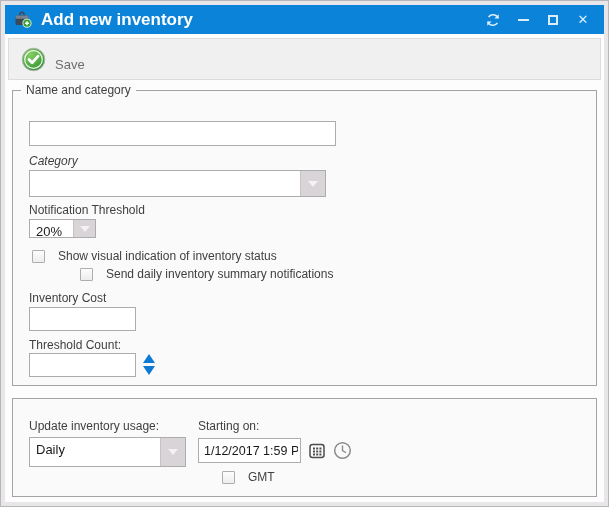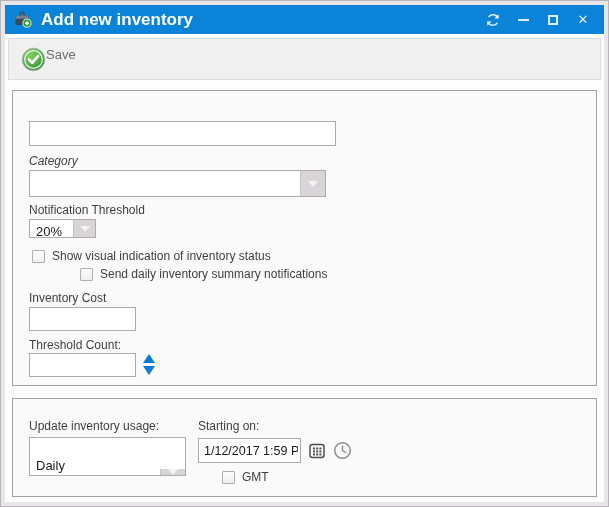--- a/index.html
+++ b/index.html
@@ -27,21 +27,21 @@
 
   
   .body-area{height:468px;background:#fdfdfd;position:relative;}
 
   
   .toolbar{
     position:absolute;left:3px;right:3px;top:4px;height:42px;
     background:#f1f0f1;border:1px solid #dcdcdc;
     display:flex;align-items:center;
   }
-  .save-btn{display:flex;align-items:flex-start;margin-left:10px;padding:2px 10px 2px 2px;cursor:default;}
+  .save-btn{display:flex;align-items:flex-end;gap:9px;margin-left:10px;padding:2px 10px 2px 2px;cursor:default;}
   .save-label{color:#6d6d6d;font-size:13px;}
 
   
   .groupbox{
     position:absolute;left:5px;right:5px;
     border:1px solid #a5a2a5;
     background:#fafafa;
   }
   .gb1{top:56px;height:296px;}
   .gb2{top:364px;height:99px;}
@@ -60,21 +60,21 @@
   
   .combo{position:absolute;display:flex;border:1px solid #acacac;background:#ffffff;}
   .combo-text{flex:1;font-size:13px;color:#1a1a1a;padding:4px 2px 2px 6px;overflow:hidden;white-space:nowrap;}
   .combo-btn{
     width:25px;background:#d8d4d8;display:flex;align-items:center;justify-content:center;
     border-left:1px solid #c6c2c6;cursor:default;
   }
   .combo-arrow{width:0;height:0;border-left:5px solid transparent;border-right:5px solid transparent;border-top:6px solid #f4f2f4;}
 
   
-  .cb-row{position:absolute;display:flex;align-items:center;gap:7px;}
+  .cb-row{position:absolute;display:flex;align-items:center;gap:13px;}
   .cb-box{
     width:13px;height:13px;border:1px solid #b0adb0;border-radius:1px;
     background:linear-gradient(#fdfdfd,#eeedee);flex:0 0 auto;
   }
   .cb-label{font-size:12px;color:#3f3f3f;white-space:nowrap;}
 
   
   .spinner{position:absolute;display:flex;flex-direction:column;gap:3px;align-items:center;cursor:default;}
   .spin-up{width:0;height:0;border-left:6px solid transparent;border-right:6px solid transparent;border-bottom:9px solid #0d7bd6;}
   .spin-down{width:0;height:0;border-left:6px solid transparent;border-right:6px solid transparent;border-top:9px solid #0d7bd6;}
@@ -133,20 +133,21 @@
             <circle cx="12.5" cy="12.5" r="11.3" fill="url(#gSave)" stroke="#b5b5b5" stroke-width="1"></circle>
             <circle cx="12.5" cy="12.5" r="8.8" fill="none" stroke="#ffffff" stroke-width="1.2" opacity="0.9"></circle>
             <path d="M8 12.6 l3.1 3.1 l6-6.6" stroke="#ffffff" stroke-width="2.8" fill="none" stroke-linecap="round" stroke-linejoin="round"></path>
           </svg>
         </span>
         <span class="save-label">Save</span>
       </div>
     </div>
 
     <fieldset class="groupbox gb1">
+      <span class="legend">Name and category</span>
 
       <input class="txt-input" style="left: 16px; top: 30px; width: 307px; height: 25px;" type="text" value="">
 
       <span class="f-label" style="left:16px;top:63px;font-style:italic;">Category</span>
       <div class="combo" style="left:16px;top:79px;width:297px;height:27px;">
         <span class="combo-text"></span>
         <span class="combo-btn">
           <i class="combo-arrow"></i>
         </span>
       </div>
@@ -175,21 +176,21 @@
       <input class="txt-input" style="left: 16px; top: 262px; width: 107px; height: 24px;" type="text" value="">
       <div class="spinner" style="left:130px;top:263px;">
         <span class="spin-up"></span>
         <span class="spin-down"></span>
       </div>
     </fieldset>
 
     <fieldset class="groupbox gb2">
 
       <span class="f-label" style="left:16px;top:20px;">Update inventory usage:</span>
-      <div class="combo" style="left:16px;top:38px;width:157px;height:39px;align-items:flex-end;">
+      <div class="combo" style="left:16px;top:38px;width:157px;height:30px;">
         <span class="combo-text">Daily</span>
         <span class="combo-btn">
           <i class="combo-arrow"></i>
         </span>
       </div>
 
       <span class="f-label" style="left:185px;top:20px;">Starting on:</span>
       <input class="txt-input" style="left: 185px; top: 39px; width: 103px; height: 25px; padding: 2px 2px 2px 5px;" type="text" value="1/12/2017 1:59 PM">
 
       <span class="picker-btn" style="left:295px;top:42px;width:19px;height:19px;">

